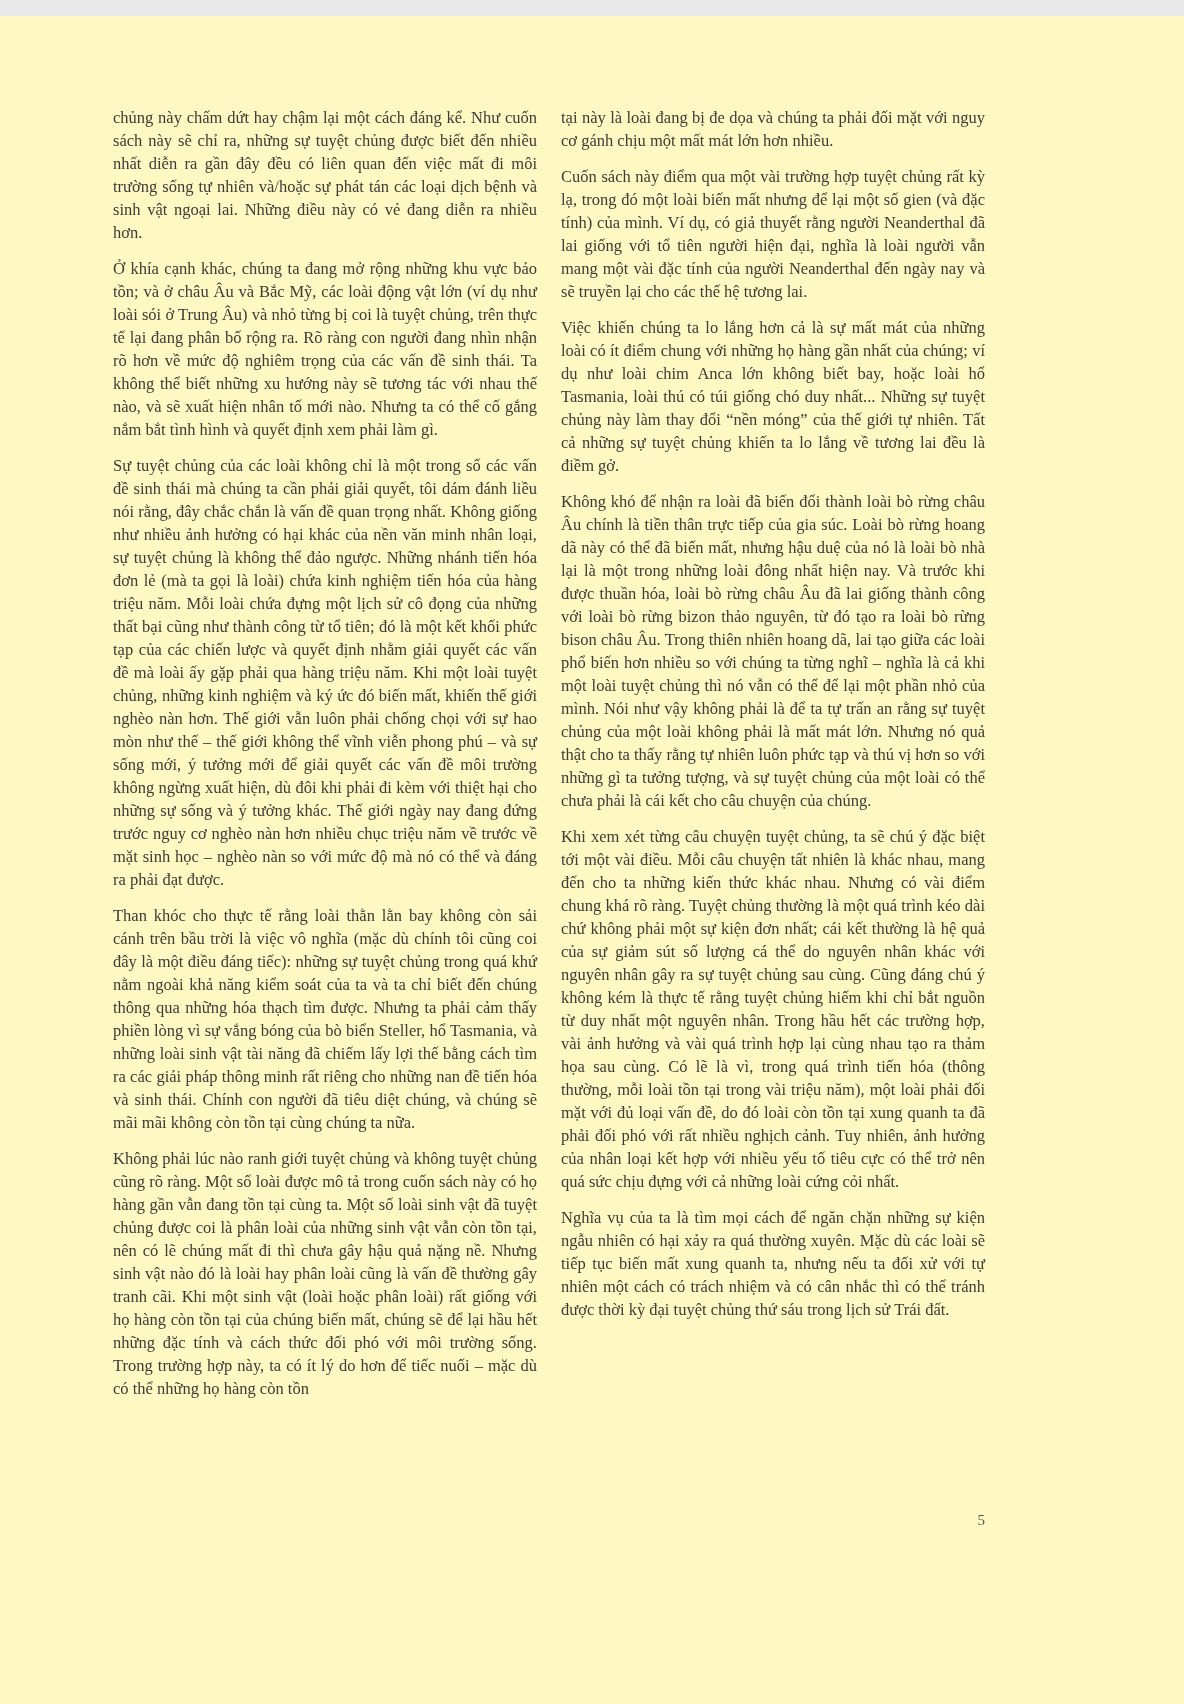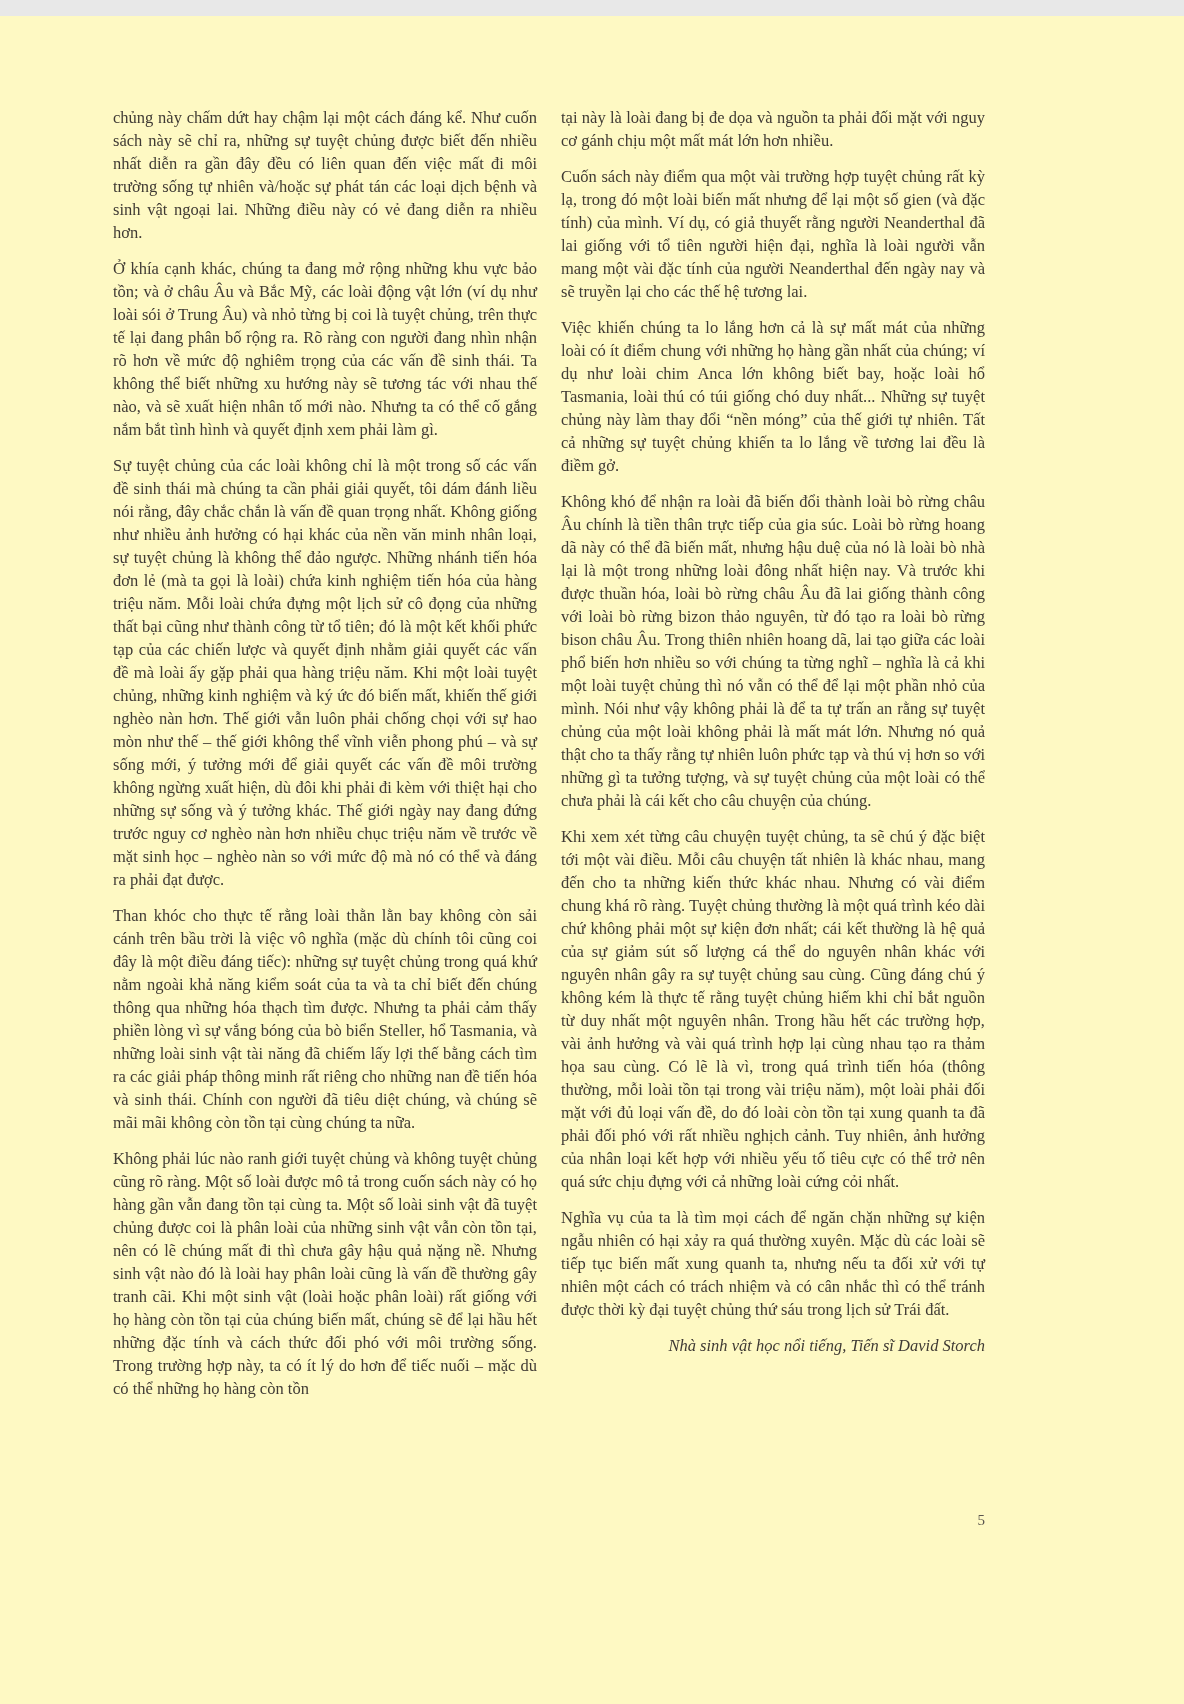--- a/index.html
+++ b/index.html
@@ -55,25 +55,24 @@
 
     <div class="col">
       <p class="para">chủng này chấm dứt hay chậm lại một cách đáng kể. Như cuốn sách này sẽ chỉ ra, những sự tuyệt chủng được biết đến nhiều nhất diễn ra gần đây đều có liên quan đến việc mất đi môi trường sống tự nhiên và/hoặc sự phát tán các loại dịch bệnh và sinh vật ngoại lai. Những điều này có vẻ đang diễn ra nhiều hơn.</p>
       <p class="para">Ở khía cạnh khác, chúng ta đang mở rộng những khu vực bảo tồn; và ở châu Âu và Bắc Mỹ, các loài động vật lớn (ví dụ như loài sói ở Trung Âu) và nhỏ từng bị coi là tuyệt chủng, trên thực tế lại đang phân bố rộng ra. Rõ ràng con người đang nhìn nhận rõ hơn về mức độ nghiêm trọng của các vấn đề sinh thái. Ta không thể biết những xu hướng này sẽ tương tác với nhau thế nào, và sẽ xuất hiện nhân tố mới nào. Nhưng ta có thể cố gắng nắm bắt tình hình và quyết định xem phải làm gì.</p>
       <p class="para">Sự tuyệt chủng của các loài không chỉ là một trong số các vấn đề sinh thái mà chúng ta cần phải giải quyết, tôi dám đánh liều nói rằng, đây chắc chắn là vấn đề quan trọng nhất. Không giống như nhiều ảnh hưởng có hại khác của nền văn minh nhân loại, sự tuyệt chủng là không thể đảo ngược. Những nhánh tiến hóa đơn lẻ (mà ta gọi là loài) chứa kinh nghiệm tiến hóa của hàng triệu năm. Mỗi loài chứa đựng một lịch sử cô đọng của những thất bại cũng như thành công từ tổ tiên; đó là một kết khối phức tạp của các chiến lược và quyết định nhằm giải quyết các vấn đề mà loài ấy gặp phải qua hàng triệu năm. Khi một loài tuyệt chủng, những kinh nghiệm và ký ức đó biến mất, khiến thế giới nghèo nàn hơn. Thế giới vẫn luôn phải chống chọi với sự hao mòn như thế – thế giới không thể vĩnh viễn phong phú – và sự sống mới, ý tưởng mới để giải quyết các vấn đề môi trường không ngừng xuất hiện, dù đôi khi phải đi kèm với thiệt hại cho những sự sống và ý tưởng khác. Thế giới ngày nay đang đứng trước nguy cơ nghèo nàn hơn nhiều chục triệu năm về trước về mặt sinh học – nghèo nàn so với mức độ mà nó có thể và đáng ra phải đạt được.</p>
       <p class="para">Than khóc cho thực tế rằng loài thằn lằn bay không còn sải cánh trên bầu trời là việc vô nghĩa (mặc dù chính tôi cũng coi đây là một điều đáng tiếc): những sự tuyệt chủng trong quá khứ nằm ngoài khả năng kiểm soát của ta và ta chỉ biết đến chúng thông qua những hóa thạch tìm được. Nhưng ta phải cảm thấy phiền lòng vì sự vắng bóng của bò biển Steller, hổ Tasmania, và những loài sinh vật tài năng đã chiếm lấy lợi thế bằng cách tìm ra các giải pháp thông minh rất riêng cho những nan đề tiến hóa và sinh thái. Chính con người đã tiêu diệt chúng, và chúng sẽ mãi mãi không còn tồn tại cùng chúng ta nữa.</p>
       <p class="para">Không phải lúc nào ranh giới tuyệt chủng và không tuyệt chủng cũng rõ ràng. Một số loài được mô tả trong cuốn sách này có họ hàng gần vẫn đang tồn tại cùng ta. Một số loài sinh vật đã tuyệt chủng được coi là phân loài của những sinh vật vẫn còn tồn tại, nên có lẽ chúng mất đi thì chưa gây hậu quả nặng nề. Nhưng sinh vật nào đó là loài hay phân loài cũng là vấn đề thường gây tranh cãi. Khi một sinh vật (loài hoặc phân loài) rất giống với họ hàng còn tồn tại của chúng biến mất, chúng sẽ để lại hầu hết những đặc tính và cách thức đối phó với môi trường sống. Trong trường hợp này, ta có ít lý do hơn để tiếc nuối – mặc dù có thể những họ hàng còn tồn</p>
     </div>
 
     <div class="col">
-      <p class="para">tại này là loài đang bị đe dọa và nguồn ta phải đối mặt với nguy cơ gánh chịu một mất mát lớn hơn nhiều.</p>
+      <p class="para">tại này là loài đang bị đe dọa và chúng ta phải đối mặt với nguy cơ gánh chịu một mất mát lớn hơn nhiều.</p>
       <p class="para">Cuốn sách này điểm qua một vài trường hợp tuyệt chủng rất kỳ lạ, trong đó một loài biến mất nhưng để lại một số gien (và đặc tính) của mình. Ví dụ, có giả thuyết rằng người Neanderthal đã lai giống với tổ tiên người hiện đại, nghĩa là loài người vẫn mang một vài đặc tính của người Neanderthal đến ngày nay và sẽ truyền lại cho các thế hệ tương lai.</p>
       <p class="para">Việc khiến chúng ta lo lắng hơn cả là sự mất mát của những loài có ít điểm chung với những họ hàng gần nhất của chúng; ví dụ như loài chim Anca lớn không biết bay, hoặc loài hổ Tasmania, loài thú có túi giống chó duy nhất... Những sự tuyệt chủng này làm thay đổi “nền móng” của thế giới tự nhiên. Tất cả những sự tuyệt chủng khiến ta lo lắng về tương lai đều là điềm gở.</p>
       <p class="para">Không khó để nhận ra loài đã biến đổi thành loài bò rừng châu Âu chính là tiền thân trực tiếp của gia súc. Loài bò rừng hoang dã này có thể đã biến mất, nhưng hậu duệ của nó là loài bò nhà lại là một trong những loài đông nhất hiện nay. Và trước khi được thuần hóa, loài bò rừng châu Âu đã lai giống thành công với loài bò rừng bizon thảo nguyên, từ đó tạo ra loài bò rừng bison châu Âu. Trong thiên nhiên hoang dã, lai tạo giữa các loài phổ biến hơn nhiều so với chúng ta từng nghĩ – nghĩa là cả khi một loài tuyệt chủng thì nó vẫn có thể để lại một phần nhỏ của mình. Nói như vậy không phải là để ta tự trấn an rằng sự tuyệt chủng của một loài không phải là mất mát lớn. Nhưng nó quả thật cho ta thấy rằng tự nhiên luôn phức tạp và thú vị hơn so với những gì ta tưởng tượng, và sự tuyệt chủng của một loài có thể chưa phải là cái kết cho câu chuyện của chúng.</p>
       <p class="para">Khi xem xét từng câu chuyện tuyệt chủng, ta sẽ chú ý đặc biệt tới một vài điều. Mỗi câu chuyện tất nhiên là khác nhau, mang đến cho ta những kiến thức khác nhau. Nhưng có vài điểm chung khá rõ ràng. Tuyệt chủng thường là một quá trình kéo dài chứ không phải một sự kiện đơn nhất; cái kết thường là hệ quả của sự giảm sút số lượng cá thể do nguyên nhân khác với nguyên nhân gây ra sự tuyệt chủng sau cùng. Cũng đáng chú ý không kém là thực tế rằng tuyệt chủng hiếm khi chỉ bắt nguồn từ duy nhất một nguyên nhân. Trong hầu hết các trường hợp, vài ảnh hưởng và vài quá trình hợp lại cùng nhau tạo ra thảm họa sau cùng. Có lẽ là vì, trong quá trình tiến hóa (thông thường, mỗi loài tồn tại trong vài triệu năm), một loài phải đối mặt với đủ loại vấn đề, do đó loài còn tồn tại xung quanh ta đã phải đối phó với rất nhiều nghịch cảnh. Tuy nhiên, ảnh hưởng của nhân loại kết hợp với nhiều yếu tố tiêu cực có thể trở nên quá sức chịu đựng với cả những loài cứng cỏi nhất.</p>
       <p class="para">Nghĩa vụ của ta là tìm mọi cách để ngăn chặn những sự kiện ngẫu nhiên có hại xảy ra quá thường xuyên. Mặc dù các loài sẽ tiếp tục biến mất xung quanh ta, nhưng nếu ta đối xử với tự nhiên một cách có trách nhiệm và có cân nhắc thì có thể tránh được thời kỳ đại tuyệt chủng thứ sáu trong lịch sử Trái đất.</p>
-      <p class="para signature">Nhà sinh vật học nổi tiếng, Tiến sĩ David Storch</p>
     </div>
 
   </div>
 
   <div class="page-number">5</div>
 </div>
 
 </body></html>

